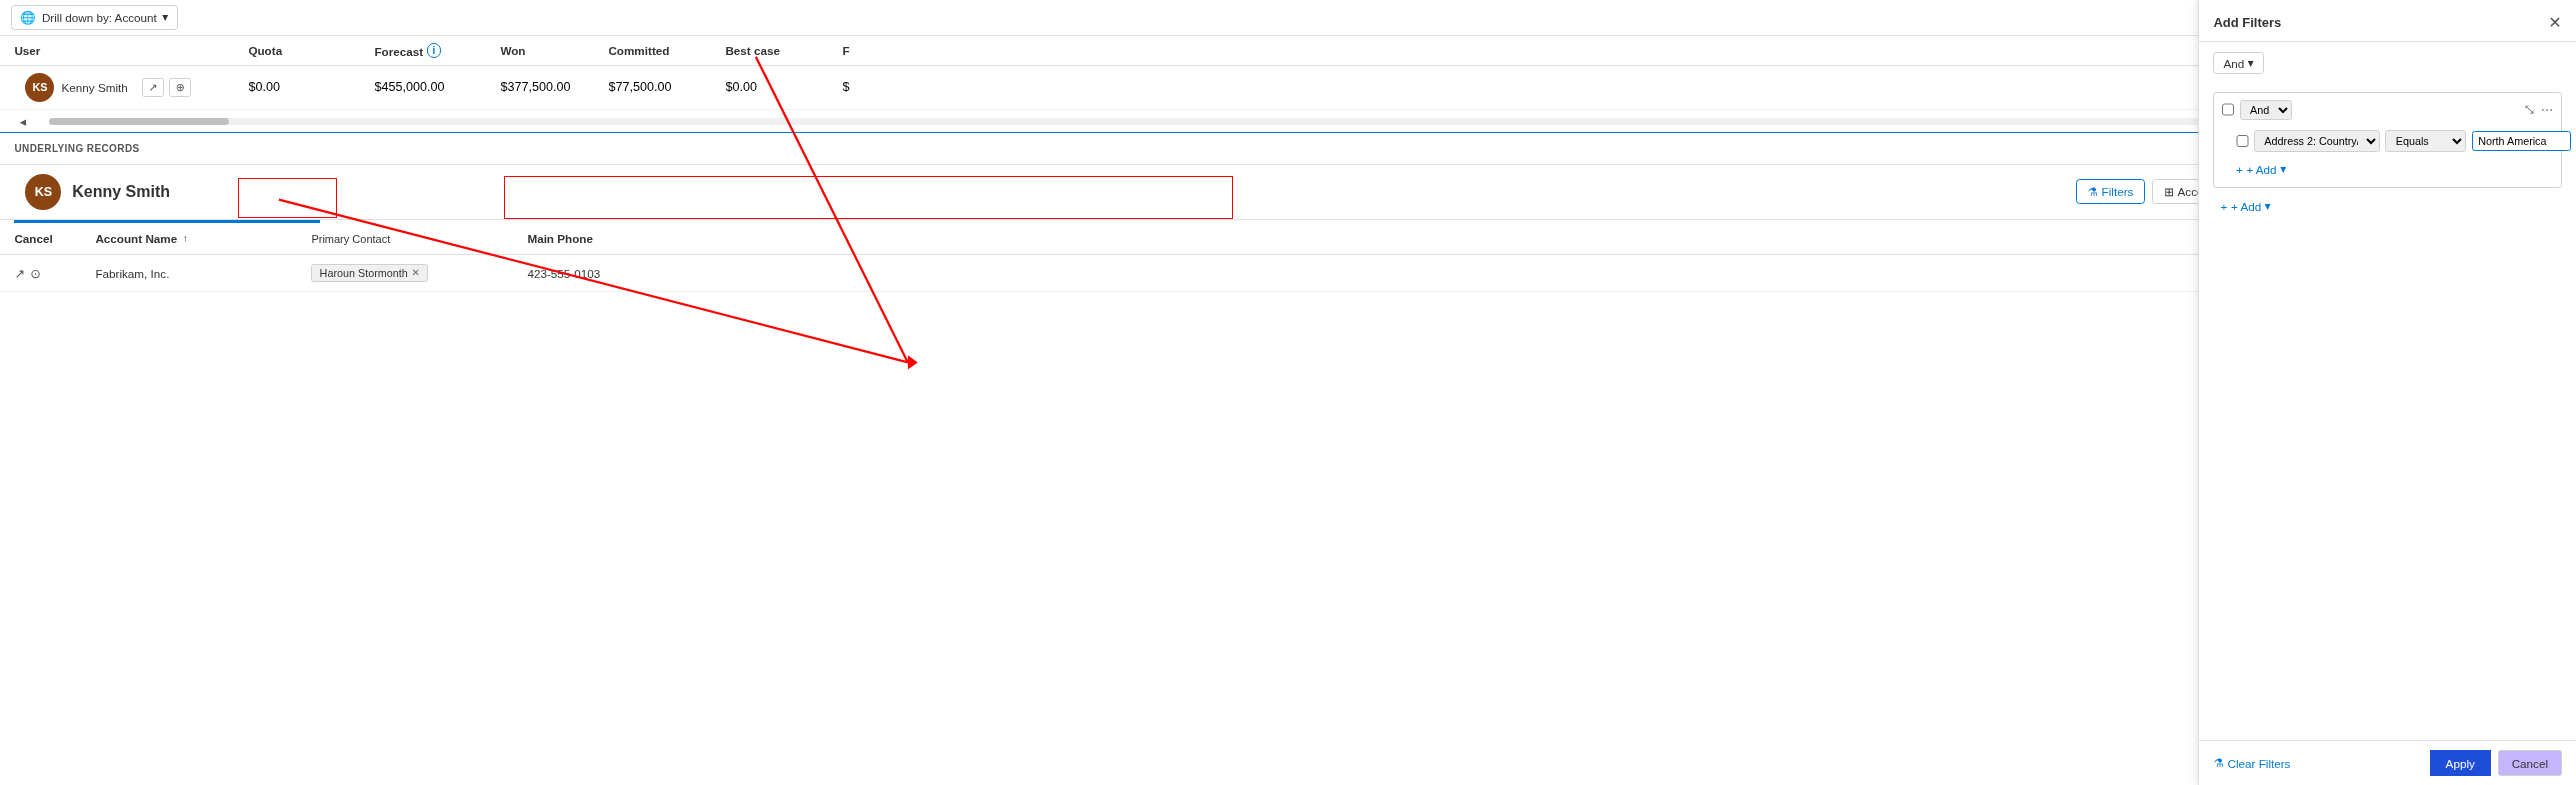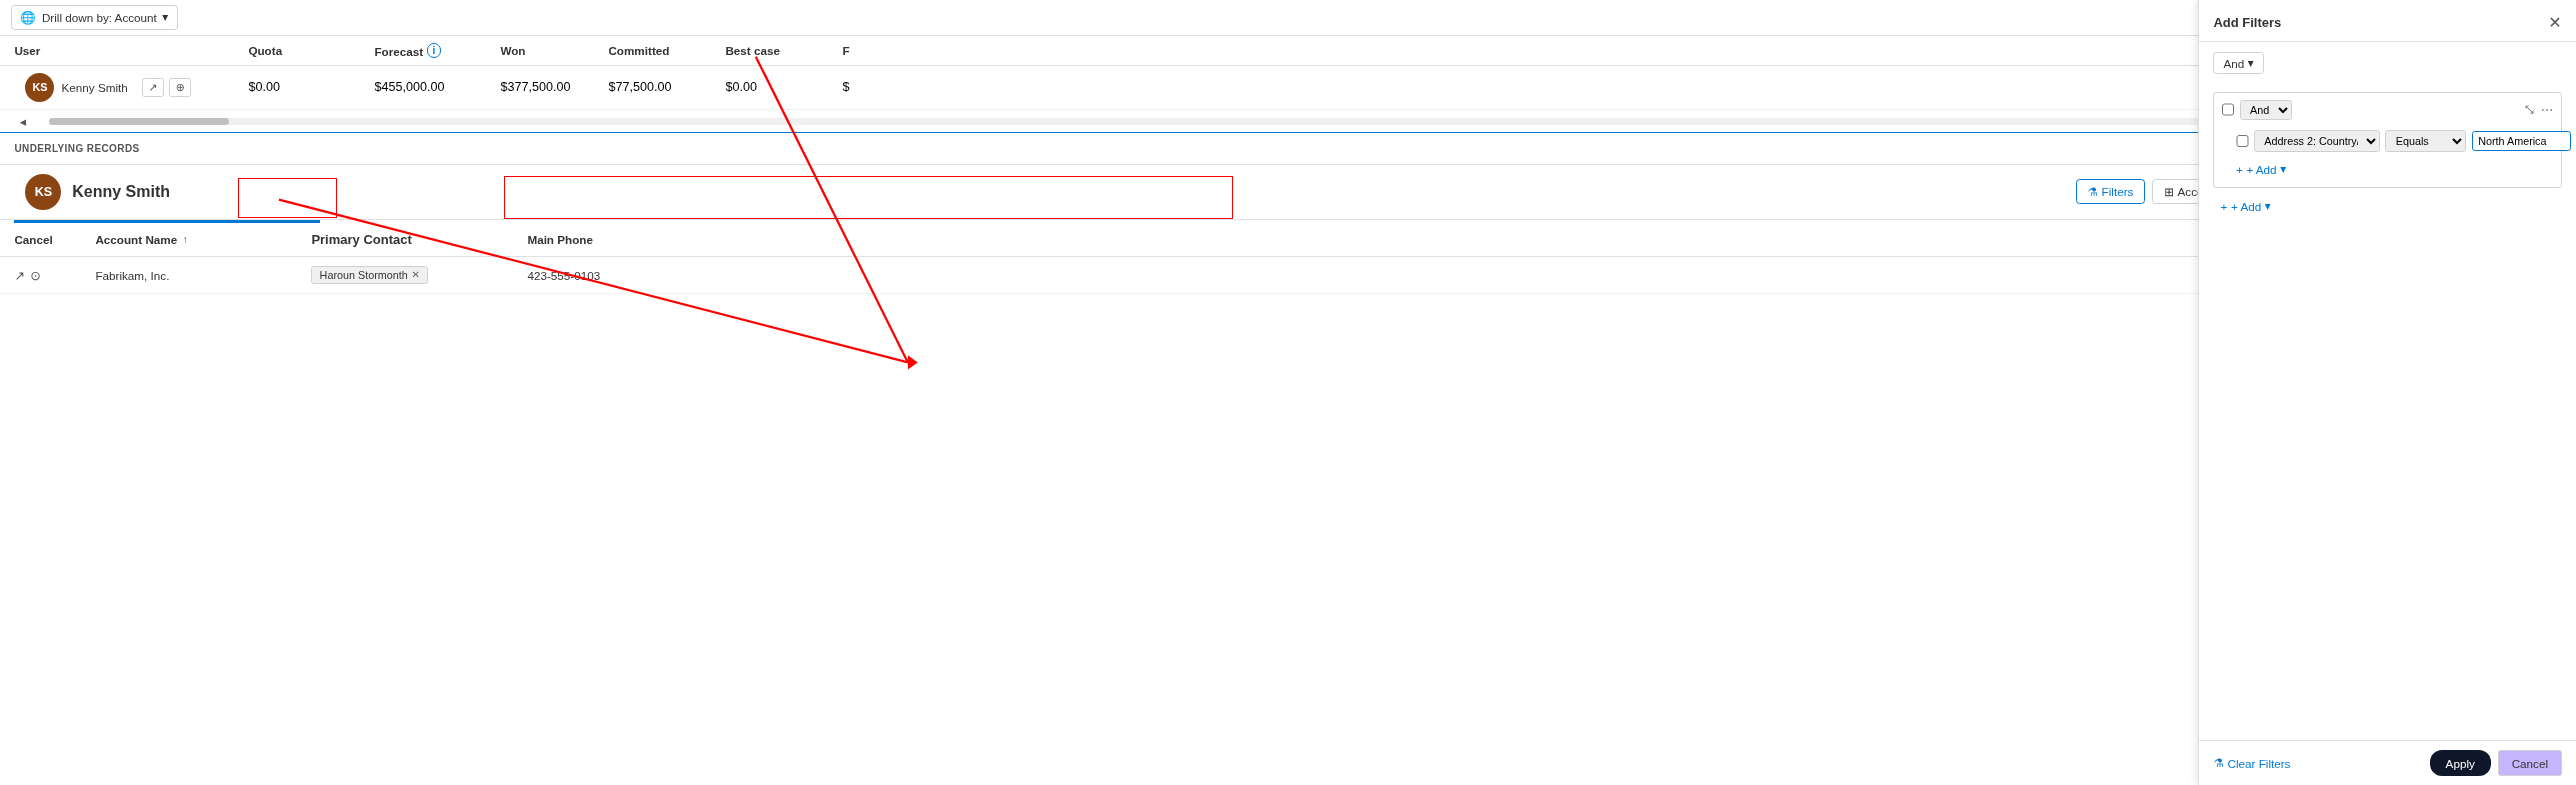--- a/index.html
+++ b/index.html
@@ -207,21 +207,21 @@
     }
     .records-header {
       display: flex;
       align-items: center;
       padding: 9px 14.4px;
       border-bottom: 0.9px solid #e0e0e0;
       background: #fff;
     }
     .records-header .rh-actions { flex: 0 0 81px; font-size: 11.7px; font-weight: 600; color: #333; }
     .records-header .rh-account { flex: 0 0 216px; font-size: 11.7px; font-weight: 600; color: #333; display: flex; align-items: center; gap: 3.6px; }
-    .records-header .rh-contact { flex: 0 0 216px; font-size: 13px; font-weight: 700; color: #333; }
+    .records-header .rh-contact { flex: 0 0 216px; font-size: 11px; font-weight: 400; color: #333; }
     .records-header .rh-phone { flex: 0 0 180px; font-size: 11.7px; font-weight: 600; color: #333; }
 
     .records-row {
       display: flex;
       align-items: center;
       padding: 9px 14.4px;
       border-bottom: 0.9px solid #f0f0f0;
     }
     .records-row .rh-actions { flex: 0 0 81px; display: flex; gap: 5.4px; }
     .records-row .rh-account { flex: 0 0 216px; font-size: 11.7px; color: #333; }
@@ -408,24 +408,24 @@
       align-items: center;
       gap: 3.6px;
       border: none;
       background: none;
       color: #0078d4;
       font-size: 11.7px;
       cursor: pointer;
     }
     .footer-right { display: flex; gap: 7.2px; }
     .apply-btn {
-      background: #0f172a;
+      background: #1d4ed8;
       color: #fff;
       border: none;
-      border-radius: 12px;
+      border-radius: 0;
       padding: 5.4px 16px;
       font-size: 11.7px;
       cursor: pointer;
     }
     .cancel-btn {
       background: #c4b5fd;
       color: #333;
       border: 0.9px solid #d0d0d0;
       border-radius: 2.7px;
       padding: 5.4px 12.6px;

